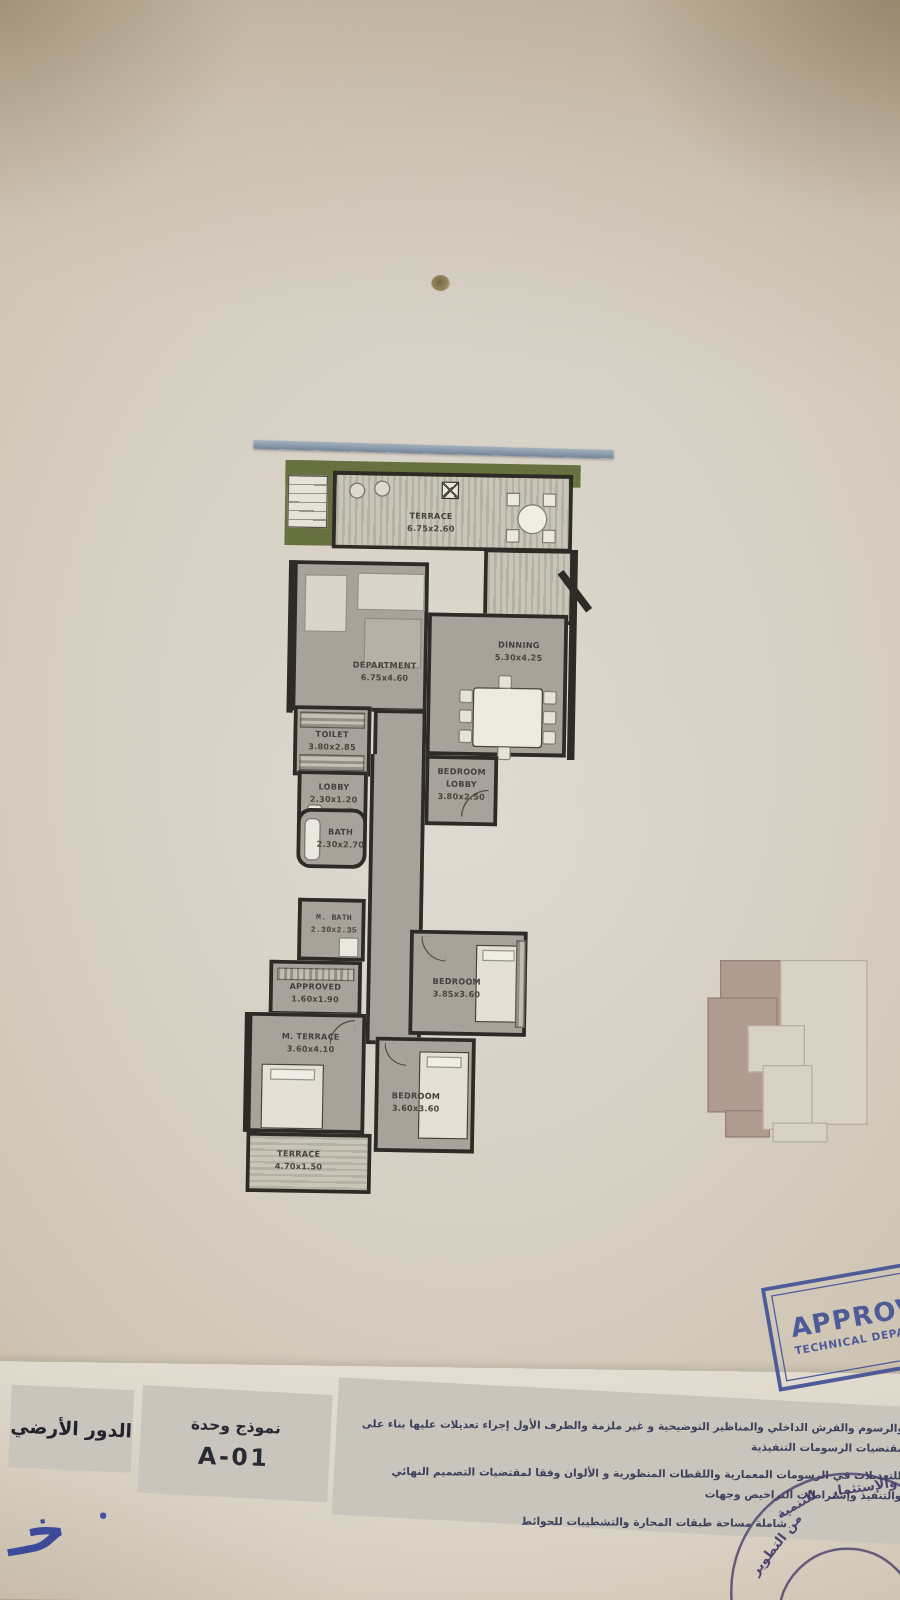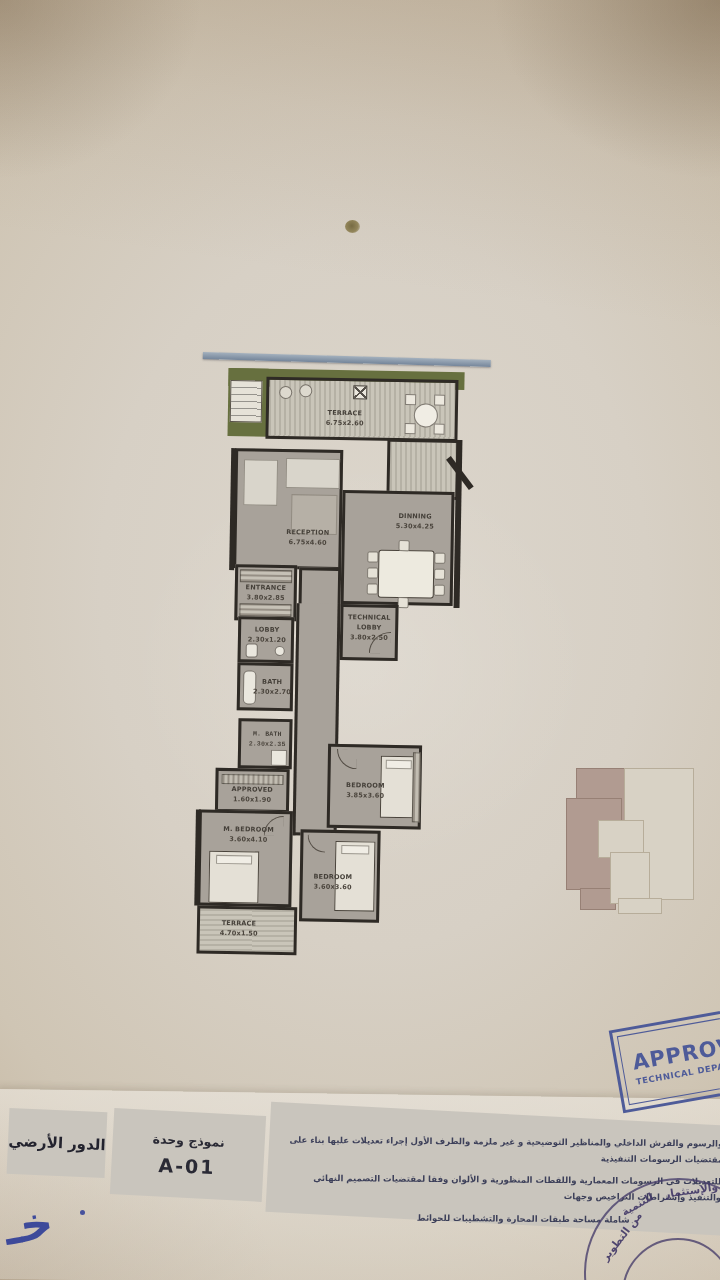--- a/index.html
+++ b/index.html
@@ -141,21 +141,21 @@
 
   <div class="deck" style="left:196px; top:88px; width:72px; height:60px;"></div>
   <div class="wallseg" style="left:265px; top:88px; width:6px; height:168px;"></div>
   <div class="wallseg" style="left:250px; top:118px; width:38px; height:6px; transform:rotate(52deg);"></div>
 
   <div class="room" style="left:44px; top:100px; width:108px; height:120px;">
     <div class="furn" style="left:6px; top:8px; width:34px; height:46px;"></div>
     <div class="furn" style="left:48px; top:6px; width:54px; height:30px;"></div>
     <div class="furn rug" style="left:54px; top:42px; width:46px; height:40px;"></div>
     <div class="rlabel" style="left:36px; top:76px; width:70px;">
-      <span>RECEPTION</span>
+      <span>DEPARTMENT</span>
       <span class="dims">6.75x4.60</span>
     </div>
   </div>
   <div class="room" style="left:110px; top:218px; width:42px; height:58px;"></div>
   <div class="wallseg" style="left:40px; top:100px; width:5px; height:122px;"></div>
 
   <div class="room" style="left:152px; top:140px; width:112px; height:114px;">
     <div class="rlabel" style="left:30px; top:18px; width:80px;">
       <span>DINNING</span>
       <span class="dims">5.30x4.25</span>
@@ -168,45 +168,45 @@
     <div class="chair" style="left:90px; top:74px;"></div>
       <div class="chair" style="left:90px; top:90px;"></div>
     <div class="chair" style="left:54px; top:46px;"></div>
       <div class="chair" style="left:54px; top:103px;"></div>
   </div>
 
   <div class="room" style="left:46px; top:216px; width:62px; height:56px;">
     <div class="counter" style="left:2px; top:2px; width:52px; height:13px;"></div>
     <div class="counter" style="left:2px; top:36px; width:52px; height:13px;"></div>
     <div class="rlabel" style="left:-4px; top:16px; width:64px;">
-      <span>ENTRANCE</span>
+      <span>TOILET</span>
       <span class="dims">3.80x2.85</span>
     </div>
   </div>
 
   <div class="room" style="left:152px; top:254px; width:58px; height:56px;">
     <div class="arc" style="left:26px; top:24px; width:22px; height:22px; transform:rotate(90deg);"></div>
     <div class="rlabel" style="left:1px; top:6px; width:50px;">
-      <span>TECHNICAL LOBBY</span>
+      <span>BEDROOM LOBBY</span>
       <span class="dims">3.80x2.50</span>
     </div>
   </div>
 
   <div class="room" style="left:108px; top:254px; width:44px; height:232px; border-top:none;"></div>
 
   <div class="room" style="left:50px; top:268px; width:56px; height:46px;">
     <div class="fix" style="left:5px; top:24px; width:12px; height:14px; border-radius:3px;"></div>
     <div class="fix" style="left:34px; top:26px; width:10px; height:10px; border-radius:50%;"></div>
     <div class="rlabel" style="left:4px; top:6px; width:44px;">
       <span>LOBBY</span>
       <span class="dims">2.30x1.20</span>
     </div>
   </div>
 
-  <div class="room" style="left:50px; top:314px; width:56px; height:48px;">
+  <div class="room" style="left:50px; top:298px; width:56px; height:48px;border-radius:11px;">
     <div class="fix" style="left:3px; top:5px; width:13px; height:34px; border-radius:5px;"></div>
     <div class="rlabel" style="left:12px; top:12px; width:40px;">
       <span>BATH</span>
       <span class="dims">2.30x2.70</span>
     </div>
   </div>
 
   <div class="room" style="left:52px; top:370px; width:54px; height:50px;font-family:Liberation Mono, monospace;">
     <div class="fix" style="left:30px; top:28px; width:16px; height:16px;"></div>
     <div class="rlabel" style="left:4px; top:8px; width:44px;">
@@ -229,21 +229,21 @@
     <div class="rlabel" style="left:6px; top:34px; width:58px;">
       <span>BEDROOM</span>
       <span class="dims">3.85x3.60</span>
     </div>
     <div class="arc" style="left:6px; top:2px; width:20px; height:20px;"></div>
   </div>
 
   <div class="room" style="left:14px; top:462px; width:94px; height:96px;">
     <div class="bed" style="left:8px; top:38px; width:50px; height:52px;"></div>
     <div class="rlabel" style="left:14px; top:12px; width:66px;">
-      <span>M. BEDROOM</span>
+      <span>M. TERRACE</span>
       <span class="dims">3.60x4.10</span>
     </div>
     <div class="arc" style="left:62px; top:2px; width:20px; height:20px; transform:rotate(90deg);"></div>
   </div>
   <div class="wallseg" style="left:11px; top:462px; width:5px; height:96px;"></div>
 
   <div class="room" style="left:116px; top:480px; width:80px; height:92px;">
     <div class="bed" style="left:32px; top:8px; width:40px; height:70px;"></div>
     <div class="rlabel" style="left:2px; top:40px; width:56px;">
       <span>BEDROOM</span>

